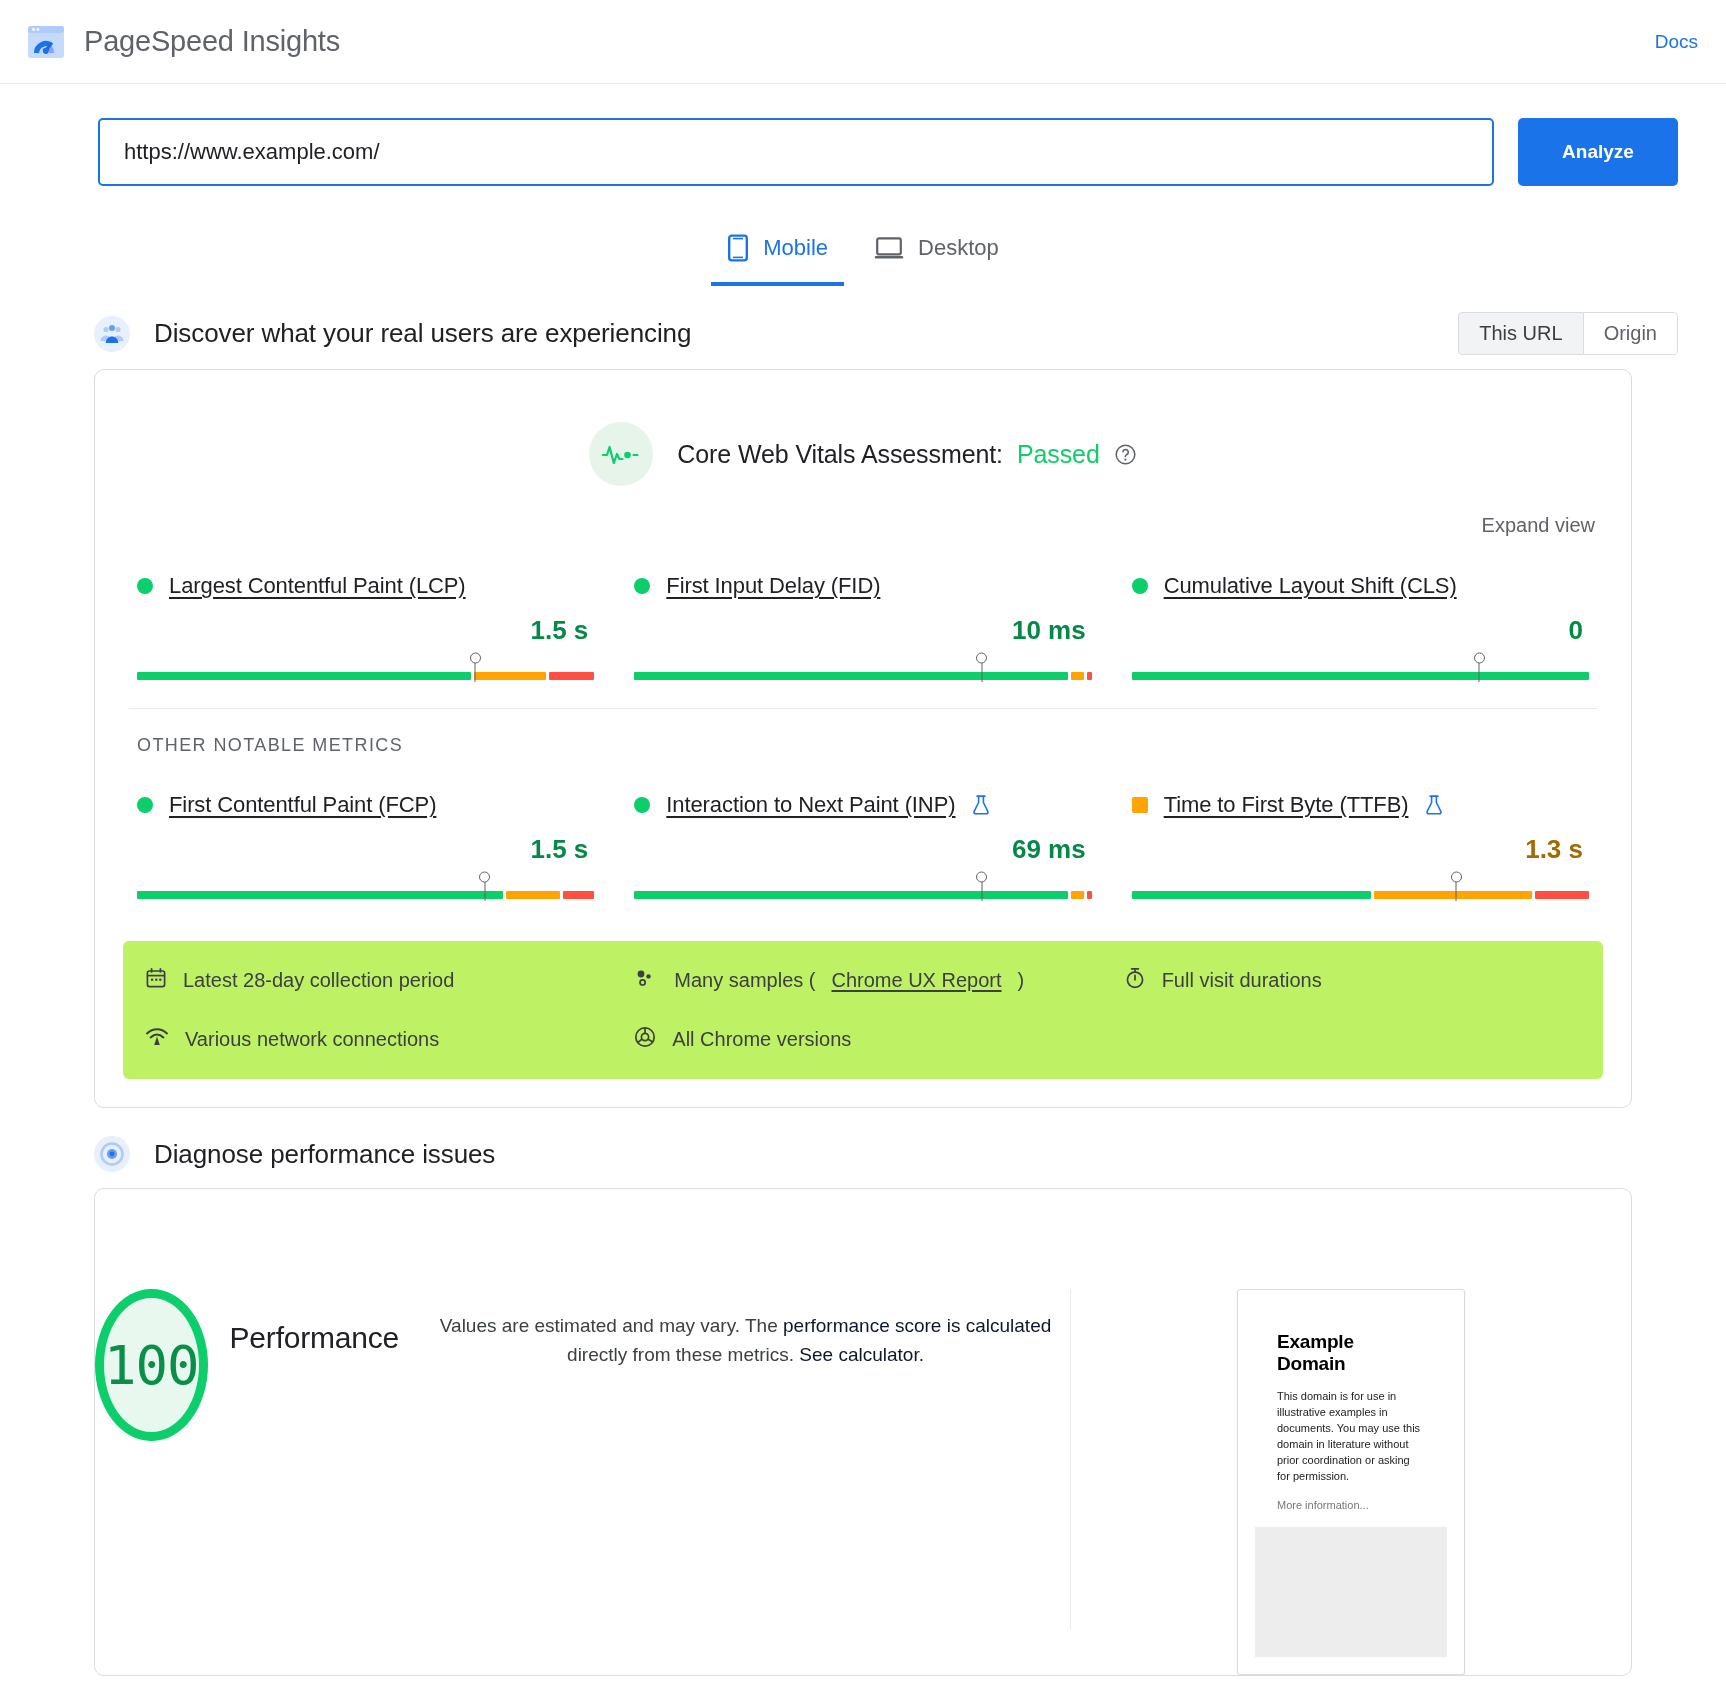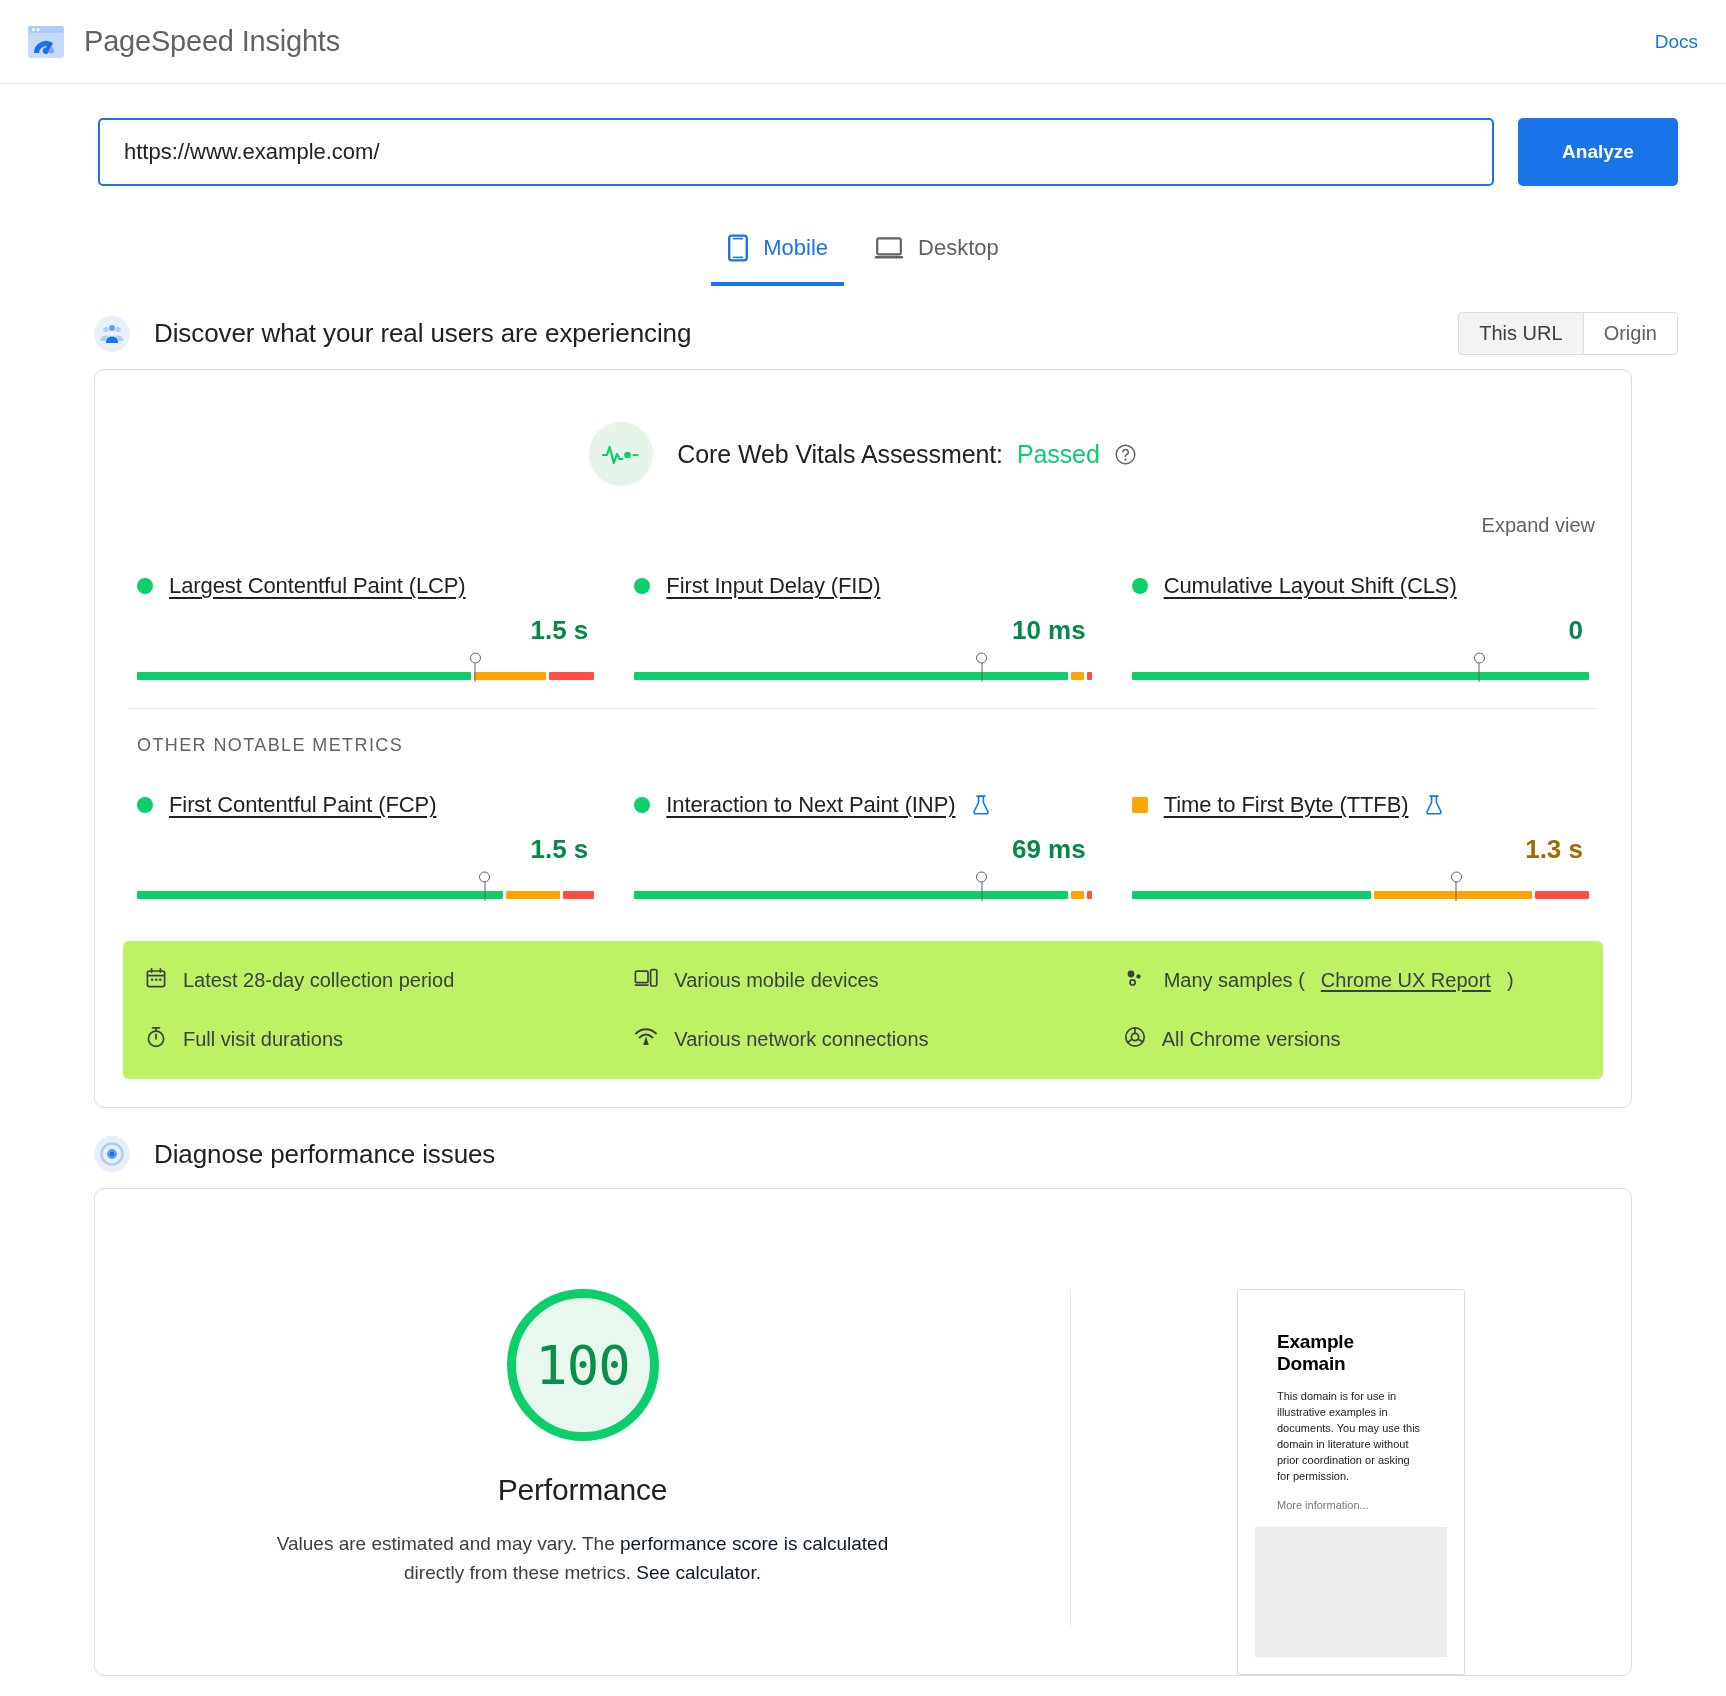--- a/index.html
+++ b/index.html
@@ -290,25 +290,26 @@
     overflow: hidden;
   }
   .diagnose-inner {
     display: flex;
     align-items: flex-start;
     padding: 100px 0 0 0;
   }
   .score-col {
     flex: 1;
     display: flex;
-    flex-direction: column;
-    align-items: center;
+    flex-direction: row;
+    align-items: flex-start;
     border-right: 1px solid #e8eaed;
     padding-bottom: 40px;
     min-height: 340px;
+    gap: 22px;
   }
   .gauge {
     width: 152px; height: 152px;
     border-radius: 50%;
     border: 9px solid #0cce6b;
     background: #e8f8ef;
     display: flex; align-items: center; justify-content: center;
   }
   .gauge-score {
     font-family: "DejaVu Sans Mono", monospace;
@@ -587,30 +588,20 @@
             <line x1="6.6" y1="1.8" x2="6.6" y2="5" stroke="#3c4043" stroke-width="1.7" stroke-linecap="round"></line>
             <line x1="15.4" y1="1.8" x2="15.4" y2="5" stroke="#3c4043" stroke-width="1.7" stroke-linecap="round"></line>
             <rect x="6" y="11.6" width="2.2" height="2.2" fill="#3c4043"></rect>
             <rect x="10.2" y="11.6" width="2.2" height="2.2" fill="#3c4043"></rect>
             <rect x="14.2" y="11.6" width="2.2" height="2.2" fill="#3c4043"></rect>
           </svg>
         </span>
         <span>Latest 28-day collection period</span>
       </div>
 
-      <div class="meta-item">
-        <span>
-          <svg width="24" height="20" viewBox="0 0 24 20">
-            <rect x="1.4" y="3.2" width="12.6" height="11.4" rx="1.4" fill="none" stroke="#3c4043" stroke-width="1.7"></rect>
-            <rect x="0.6" y="16.2" width="14.2" height="1.8" rx="0.9" fill="#3c4043"></rect>
-            <rect x="16.6" y="1.6" width="6.2" height="16.4" rx="1.4" fill="none" stroke="#3c4043" stroke-width="1.7"></rect>
-          </svg>
-        </span>
-        <span>Various mobile devices</span>
-      </div>
 
       <div class="meta-item">
         <span>
           <svg width="24" height="20" viewBox="0 0 24 20">
             <circle cx="7" cy="6" r="3.4" fill="#3c4043"></circle>
             <circle cx="14.5" cy="8.4" r="2.2" fill="#3c4043"></circle>
             <circle cx="8.6" cy="14.4" r="2.6" fill="none" stroke="#3c4043" stroke-width="1.7"></circle>
           </svg>
         </span>
         <span>Many samples (</span>

